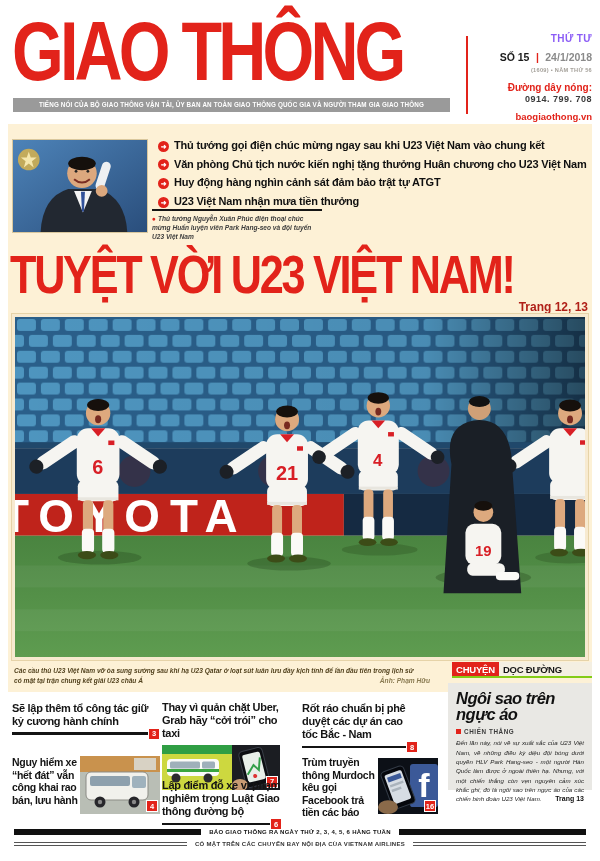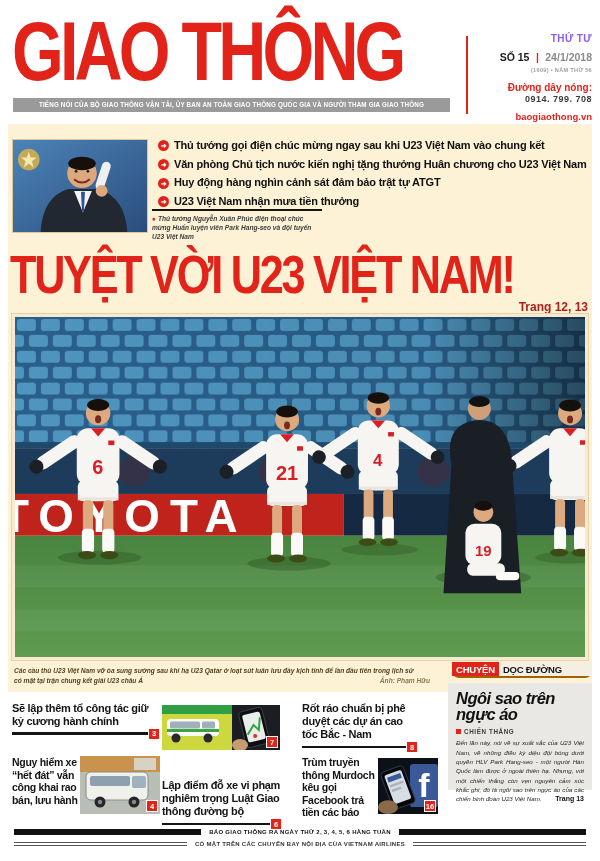--- a/index.html
+++ b/index.html
@@ -28,42 +28,42 @@
   .pubdate { font-size:10.5px; font-weight:800; color:#8a8a8a; }
   .issue-sub { margin-top:2px; font-size:5.6px; font-weight:700; color:#a39f98; letter-spacing:.3px; }
   .hotline-label { margin-top:9px; font-size:10px; font-weight:700; color:#e2231a; }
   .hotline-num { margin-top:1px; font-size:9px; font-weight:900; color:#3a3a3a; letter-spacing:.5px; }
   .website { margin-top:7px; font-size:9.5px; font-weight:900; color:#e2231a; cursor:pointer; }
   
   .cream { position:absolute; left:8px; top:124px; width:584px; height:568px; background:#fdf1d6; }
   .pm-photo { position:absolute; left:12px; top:139px; width:136px; height:94px; border:1px solid #d9c79d; }
   .pm-photo svg { display:block; width:100%; height:100%; }
   .bullets { position:absolute; left:158px; top:139px; width:434px; }
-  .bullet-line { display:flex; align-items:center; gap:5px; margin-bottom:6px;
+  .bullet-line { display:flex; align-items:flex-end; gap:5px; margin-bottom:6px;
     font-size:11px; font-weight:800; color:#101010; line-height:1.15; letter-spacing:-.2px; cursor:pointer; }
   .bullet-ic { flex:0 0 11px; width:11px; height:11px; border-radius:50%; background:#e2231a;
     color:#fff; font-size:7px; line-height:11px; text-align:center; margin-top:1px; font-style:normal; }
   .pm-caption { position:absolute; left:152px; top:209px; width:170px; border-top:2px solid #151515;
     padding-top:3px; font-size:6.6px; font-style:italic; font-weight:600; color:#3d3d3d; line-height:1.4; }
   .cap-mark { color:#e2231a; font-style:normal; margin-right:2px; }
   
   .headline { position:absolute; left:10px; top:248px; color:#e2231a; font-size:48px; font-weight:900;
     letter-spacing:-2.5px; line-height:1; white-space:nowrap; transform:scale(0.9,1.12); transform-origin:left top; }
   .headline-pages { position:absolute; right:12px; top:300px; font-size:12px; font-weight:900; color:#b02018; cursor:pointer; }
   
   .photo-box { position:absolute; left:11px; top:313px; width:578px; height:348px;
     background:#f7ead0; padding:3px; border:1px solid #e6d3a8; }
   .photo-box svg { display:block; width:100%; height:100%; }
   .photo-caption { position:absolute; left:14px; top:666px; width:400px; font-size:6.6px;
     font-style:italic; font-weight:600; color:#53431f; line-height:1.5; }
   .photo-credit { position:absolute; left:300px; top:677px; width:130px; text-align:right;
     font-size:6.6px; font-style:italic; font-weight:700; color:#8a7b52; }
   
   .section-head { position:absolute; left:452px; top:662px; width:140px; height:16px;
-    display:flex; border-bottom:2px solid #a16207;border-radius:7px; }
+    display:flex; border-bottom:2px solid #84cc16; }
   .sec-main { background:#e2231a; color:#fff; font-weight:900; font-size:9.5px; line-height:16px;
     padding:0 4px; letter-spacing:-.2px; }
   .sec-sub { background:#f4efe2; color:#141414; font-weight:900; font-size:9.5px; line-height:16px;
     padding:0 4px; flex:1; letter-spacing:-.2px; }
   .feature-box { position:absolute; left:448px; top:683px; width:144px; height:107px;
     background:#e9e8e4; padding:7px 8px; }
   .f-title { font-size:16.5px; font-style:italic; font-weight:900; color:#101010;
     line-height:.98; letter-spacing:-.5px; }
   .f-author { margin-top:6px; display:flex; align-items:center; gap:3px; }
   .f-author-sq { width:5px; height:5px; background:#e2231a; }
@@ -303,20 +303,21 @@
         <circle cx="20" cy="46" r="5.5" fill="#26262a"></circle>
           <circle cx="20" cy="46" r="2.2" fill="#888"></circle>
         <circle cx="54" cy="46" r="5.5" fill="#26262a"></circle>
           <circle cx="54" cy="46" r="2.2" fill="#888"></circle>
       </svg>
       <span class="badge">4</span>
     </div>
   </div>
 
   <div class="teaser" style="left:162px; top:701px; width:120px;">
+    <div class="t-title">Thay vì quản chặt Uber, Grab hãy “cởi trói” cho taxi</div>
     <div class="t-img" style="position:relative; margin-top:4px; width:118px; height:45px;">
       <svg viewBox="0 0 118 45" preserveAspectRatio="none">
         <rect x="0" y="0" width="70" height="45" fill="#cdd83f"></rect>
         <rect x="0" y="0" width="70" height="9" fill="#2f9e44"></rect>
         <rect x="5" y="14" width="52" height="17" rx="4" fill="#fbfbf8"></rect>
         <rect x="8" y="16.5" width="30" height="7" rx="1.5" fill="#9fb0ba"></rect>
         <rect x="40" y="16.5" width="13" height="7" rx="1.5" fill="#9fb0ba"></rect>
         <rect x="5" y="24" width="52" height="3" fill="#3aa53f"></rect>
         <circle cx="14" cy="33" r="4.5" fill="#2a2a2e"></circle>
           <circle cx="46" cy="33" r="4.5" fill="#2a2a2e"></circle>

